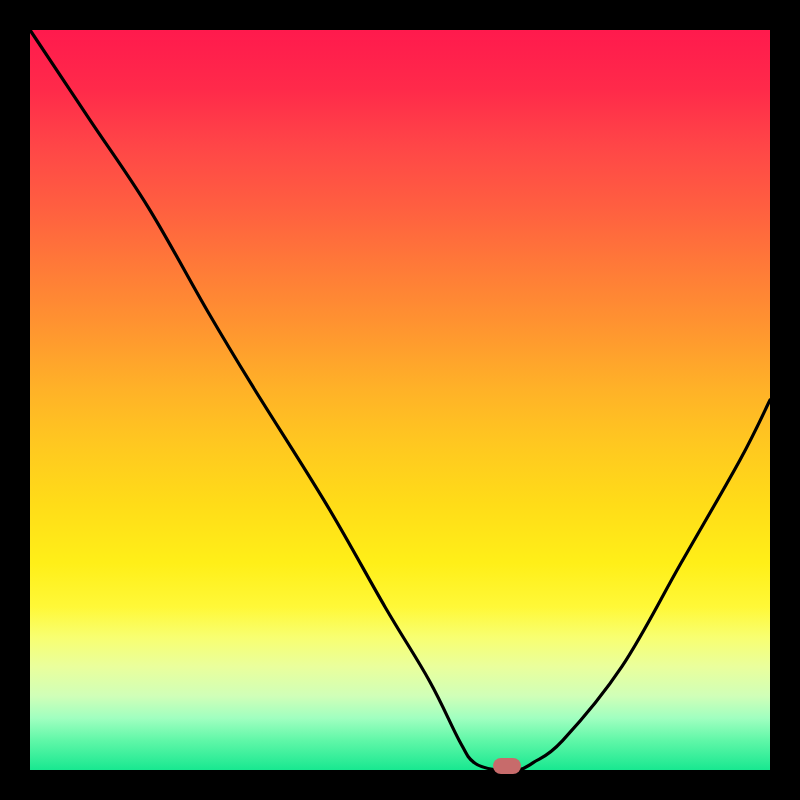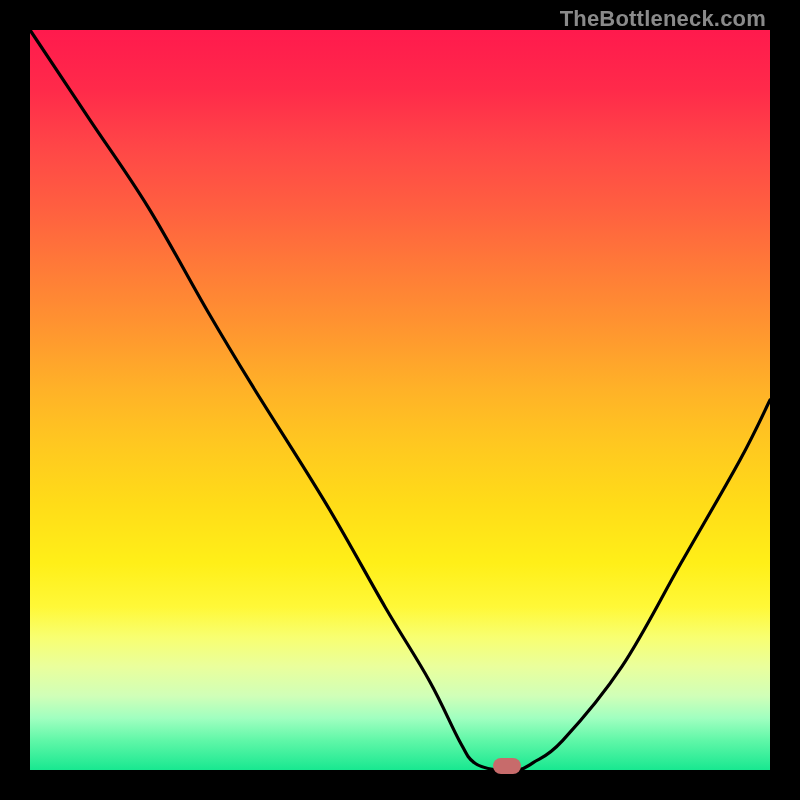--- a/index.html
+++ b/index.html
@@ -75,14 +75,13 @@
 
 <div class="frame">
   <div class="plot-area"></div>
 
   <svg class="curve" viewBox="0 0 740 740" preserveAspectRatio="none">
     <path id="curve-path" d="M 0.00 0.00 C 10.66 15.98, 37.89 56.83, 59.20 88.80 C 80.51 120.77, 97.09 142.97, 118.40 177.60 C 139.71 212.23, 158.95 249.23, 177.60 281.20 C 196.25 313.17, 200.69 320.57, 222.00 355.20 C 243.31 389.83, 272.02 433.64, 296.00 473.60 C 319.98 513.56, 336.55 545.23, 355.20 577.20 C 373.85 609.17, 386.28 627.22, 399.60 651.20 C 412.92 675.18, 421.21 695.75, 429.20 710.40 C 437.19 725.05, 437.34 727.27, 444.00 732.60 C 450.66 737.93, 458.21 738.67, 466.20 740.00 C 474.19 741.33, 481.74 741.33, 488.40 740.00 C 495.06 738.67, 495.21 737.93, 503.20 732.60 C 511.19 727.27, 516.82 727.72, 532.80 710.40 C 548.78 693.08, 570.69 668.37, 592.00 636.40 C 613.31 604.43, 629.89 570.10, 651.20 532.80 C 672.51 495.50, 694.42 458.50, 710.40 429.20 C 726.38 399.90, 734.67 380.66, 740.00 370.00" fill="none" stroke="#000000" stroke-width="3.2" stroke-linejoin="round" stroke-linecap="round"></path>
   </svg>
 
   <div class="marker" id="marker" style="left: 493.3px; top: 758.3px; background: rgb(199, 107, 107);"></div>
 
-  <div class="watermark">TheBottleneck.com</div>
 </div>
 
 </body></html>

